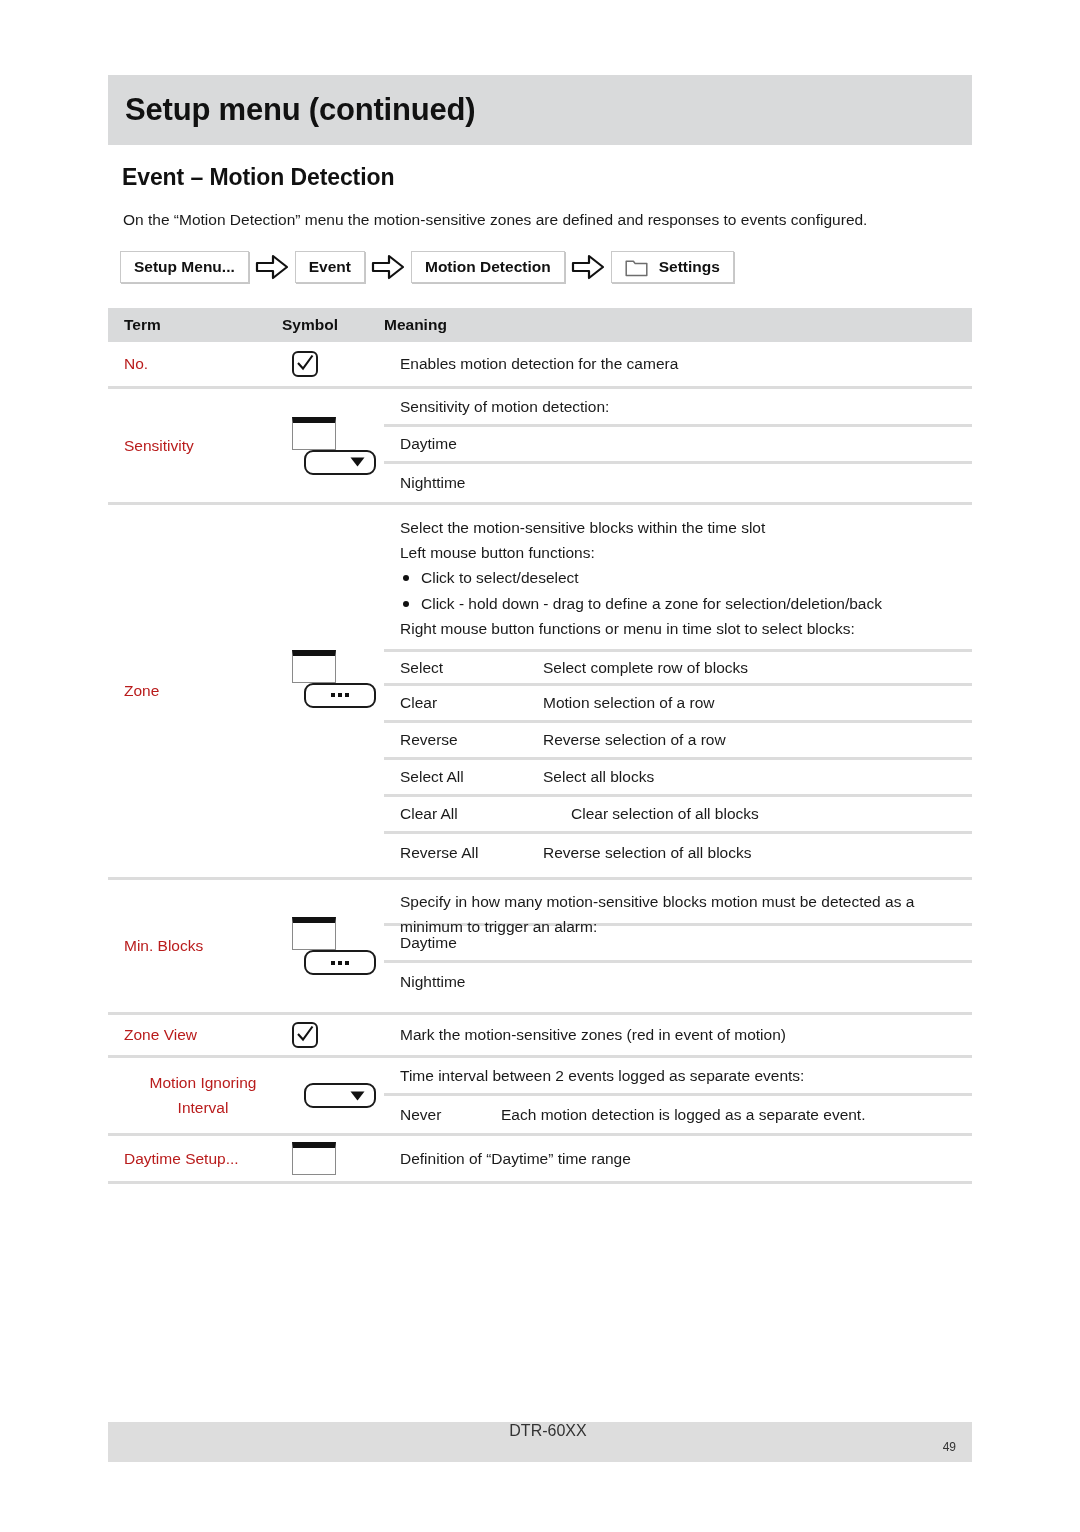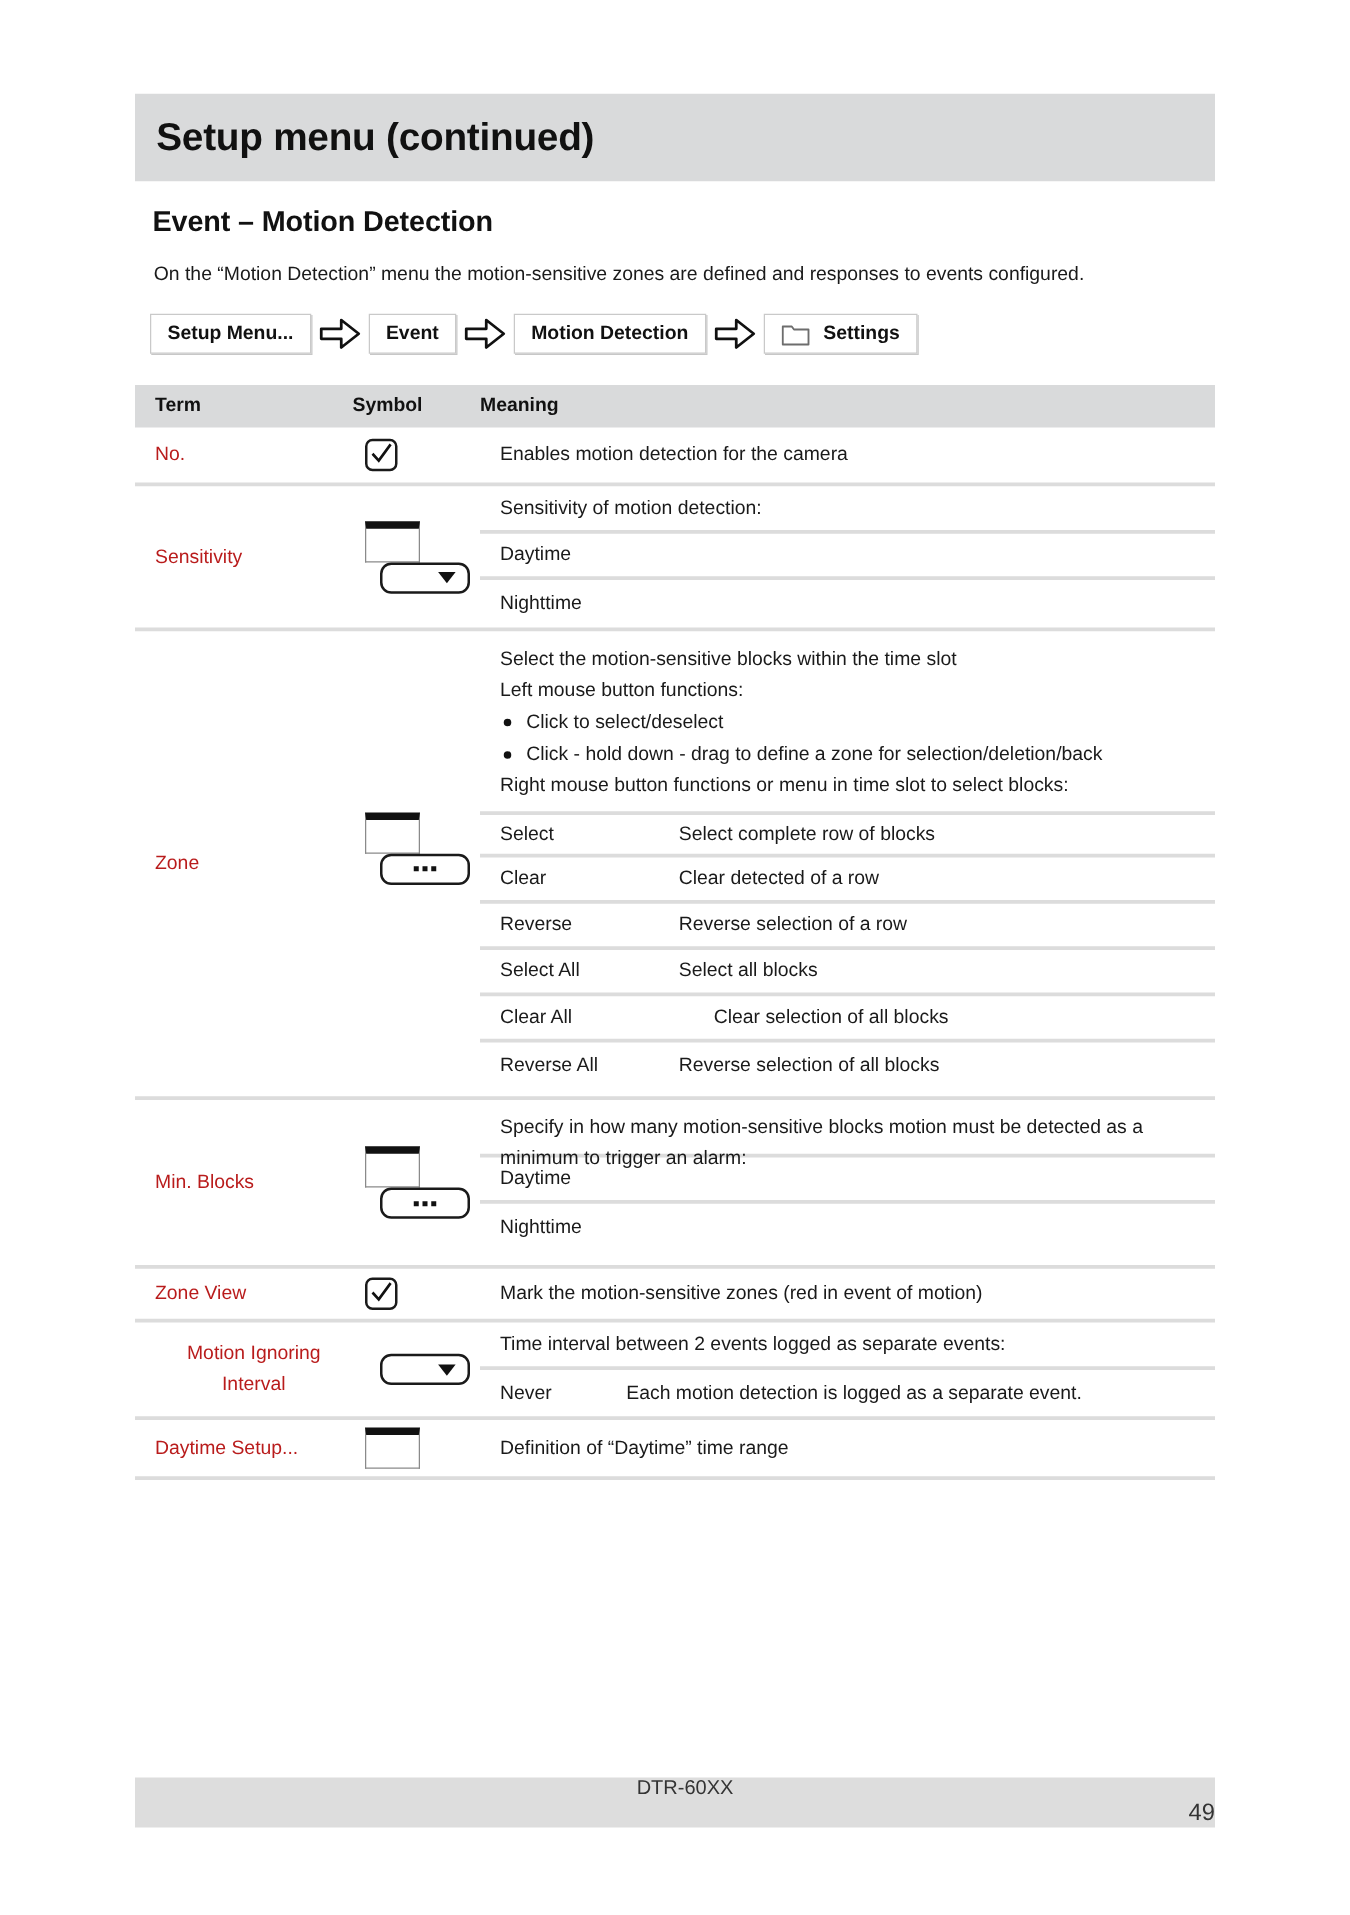--- a/index.html
+++ b/index.html
@@ -230,21 +230,22 @@
     align-items: center;
     flex-direction: column;
   }
   .footer-left {
     padding-left: 16px;
     font-size: 16px;
     color: #333;
   }
   .footer-right {
     margin-left: auto;
-    font-size: 19px;
+    padding-right: 16px;
+    font-size: 12px;
     color: #333;
   }
 </style>
 </head>
 <body>
 
 <div class="page">
 
   <div class="chapter-band">
     <div class="chapter-title">Setup menu (continued)</div>
@@ -358,21 +359,21 @@
             <li>Click - hold down - drag to define a zone for selection/deletion/back</li>
           </ul>
           <div style="padding-bottom:8px;">Right mouse button functions or menu in time slot to select blocks:</div>
         </div>
         <div class="sub" style="height:37px;border-top:3px solid #dcdcdc;">
           <span class="sub-label">Select</span>
           <span class="sub-desc">Select complete row of blocks</span>
         </div>
         <div class="sub" style="height:37px;">
           <span class="sub-label">Clear</span>
-          <span class="sub-desc">Clear detected of a row</span>
+          <span class="sub-desc">Motion selection of a row</span>
         </div>
         <div class="sub" style="height:37px;">
           <span class="sub-label">Reverse</span>
           <span class="sub-desc">Reverse selection of a row</span>
         </div>
         <div class="sub" style="height:37px;">
           <span class="sub-label">Select All</span>
           <span class="sub-desc">Select all blocks</span>
         </div>
         <div class="sub" style="height:37px;gap:28px;">

